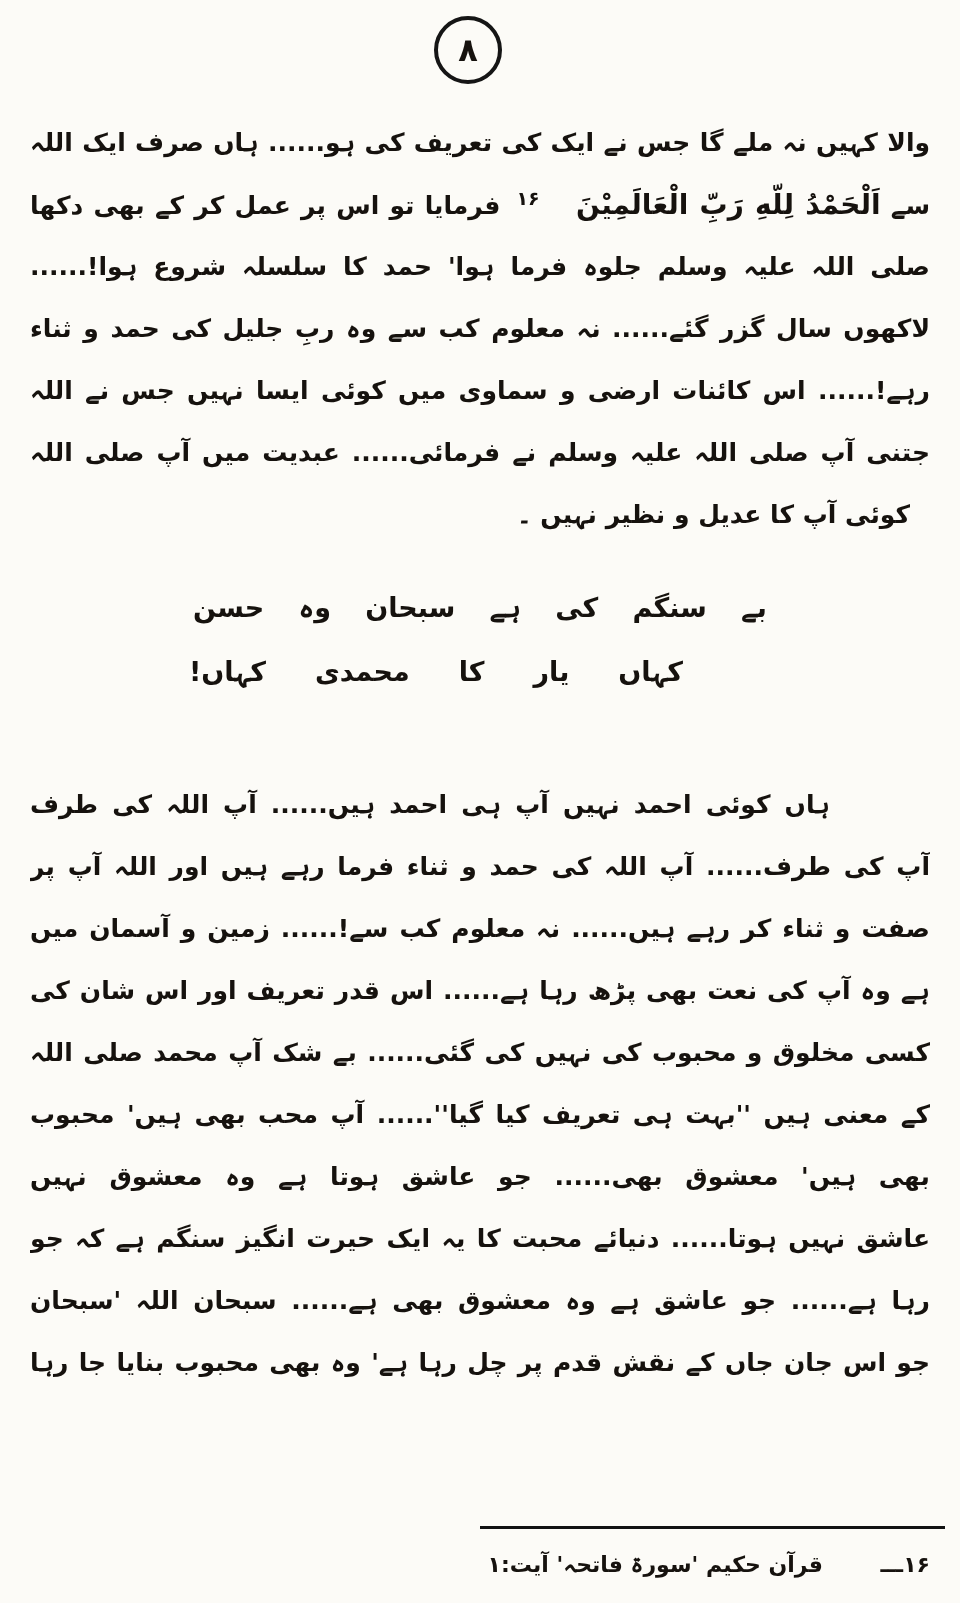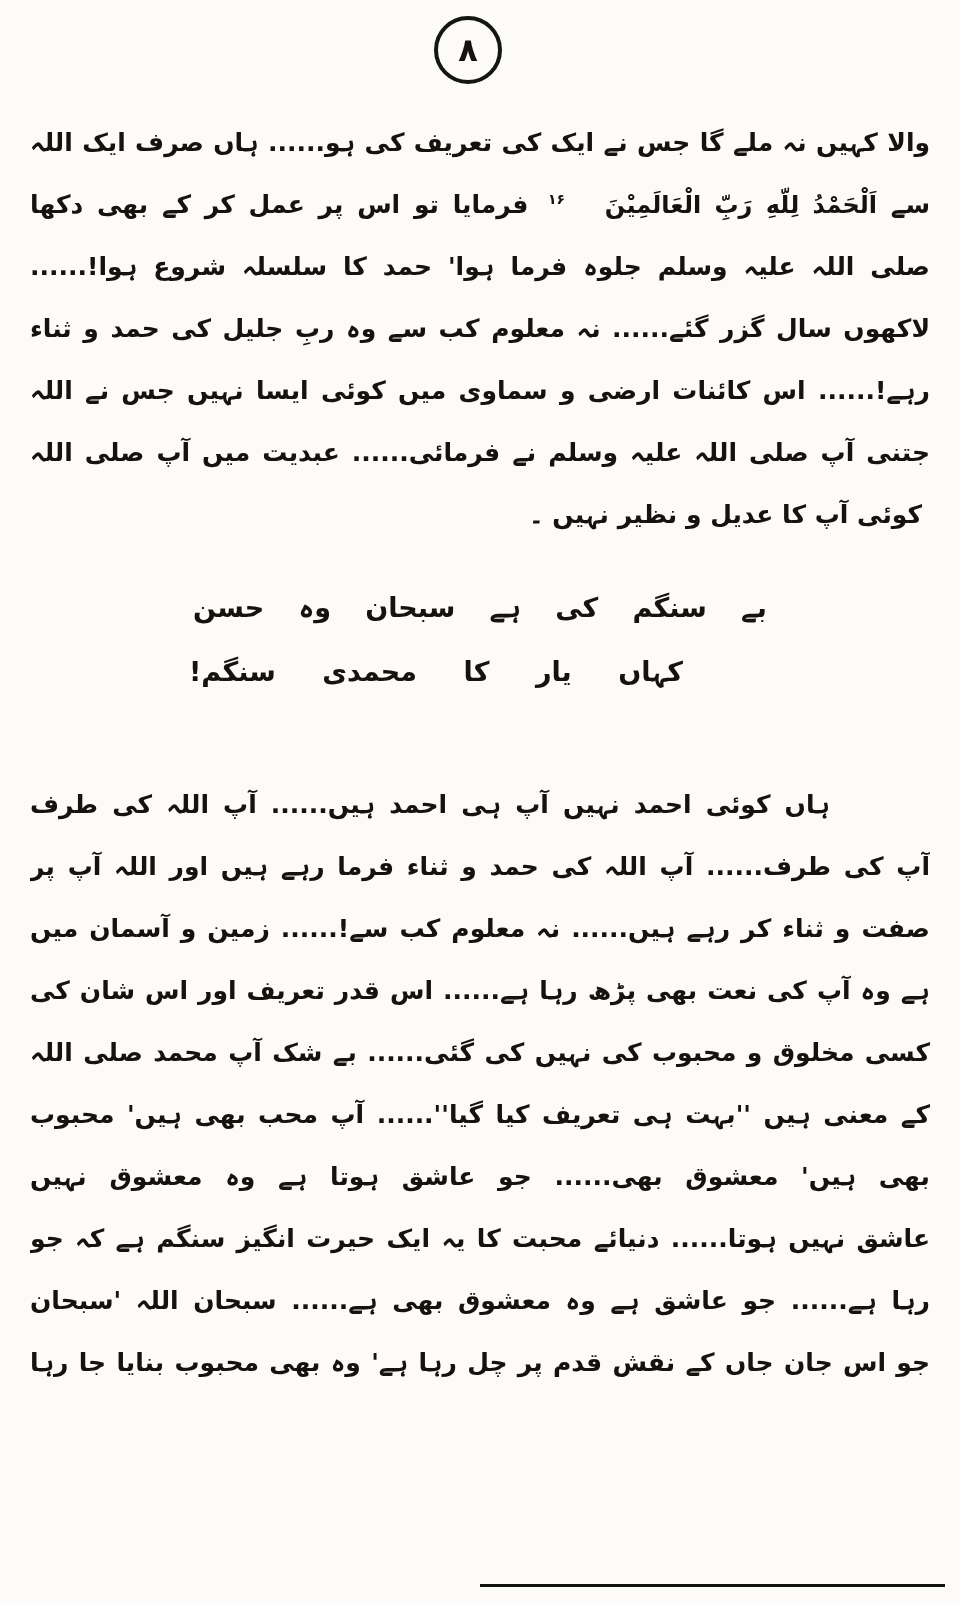--- a/index.html
+++ b/index.html
@@ -50,32 +50,32 @@
     height: 62px;
     line-height: 62px;
     text-align: justify;
     text-align-last: justify;
     overflow: hidden;
     letter-spacing: 0.5px;
   }
   .line.partial {
     text-align: center;
     text-align-last: right;
-    margin-right: 8px;
+    margin-right: 20px;
   }
   .line.indent-first {
     margin-right: 100px;
   }
   .arabic-seg {
-    font-size: 24px;
+    font-size: 28px;
     letter-spacing: 1px;
     margin-left: 20px;
   }
   sup.fn-ref {
-    font-size: 14px;
+    font-size: 19px;
     vertical-align: super;
     line-height: 0;
     margin: 14px 6px;
   }
   
   .couplet {
     margin-top: 30px;
     padding: 0 30px;
     font-size: 27px;
     font-weight: bold;
@@ -146,21 +146,21 @@
       <span>ہے</span>
       <span>سبحان</span>
       <span>وہ</span>
       <span>حسن</span>
     </div>
     <div class="verse v2">
       <span>کہاں</span>
       <span>یار</span>
       <span>کا</span>
       <span>محمدی</span>
-      <span>سنگم!</span>
+      <span>کہاں!</span>
     </div>
   </div>
 
   <div class="body-block para2">
     <div class="line indent-first">ہاں کوئی احمد نہیں آپ ہی احمد ہیں...... آپ اللہ کی طرف متوجہ ہیں اور اللہ</div>
     <div class="line">آپ کی طرف...... آپ اللہ کی حمد و ثناء فرما رہے ہیں اور اللہ آپ پر رحمتیں بھیج رہا ہے فرشتے</div>
     <div class="line">صفت و ثناء کر رہے ہیں...... نہ معلوم کب سے!...... زمین و آسمان میں جو اللہ کی حمد کر رہا</div>
     <div class="line">ہے وہ آپ کی نعت بھی پڑھ رہا ہے...... اس قدر تعریف اور اس شان کی تعریف آج تک</div>
     <div class="line">کسی مخلوق و محبوب کی نہیں کی گئی...... بے شک آپ محمد صلی اللہ علیہ وسلم ہیں...... محمد</div>
     <div class="line">کے معنی ہیں ''بہت ہی تعریف کیا گیا''...... آپ محب بھی ہیں' محبوب بھی...... آپ عاشق</div>
@@ -168,15 +168,19 @@
     <div class="line">عاشق نہیں ہوتا...... دنیائے محبت کا یہ ایک حیرت انگیز سنگم ہے کہ جو چاہ رہا ہے وہ چاہا بھی جا</div>
     <div class="line">رہا ہے...... جو عاشق ہے وہ معشوق بھی ہے...... سبحان اللہ 'سبحان اللہ!...... یہی نہیں بلکہ</div>
     <div class="line">
       <span>جو اس جان جاں کے نقش قدم پر چل رہا ہے' وہ بھی محبوب بنایا جا رہا ہے......</span>
       
     </div>
   </div>
 
   <div class="footnote-area">
     <div class="fn-rule"></div>
+    <div class="fn-line">
+      <span class="fn-num">۱۶ـــ</span>
+      <span class="fn-text">قرآن حکیم 'سورۃ فاتحہ' آیت:۱</span>
+    </div>
   </div>
 
 </div>
 
 </body></html>

